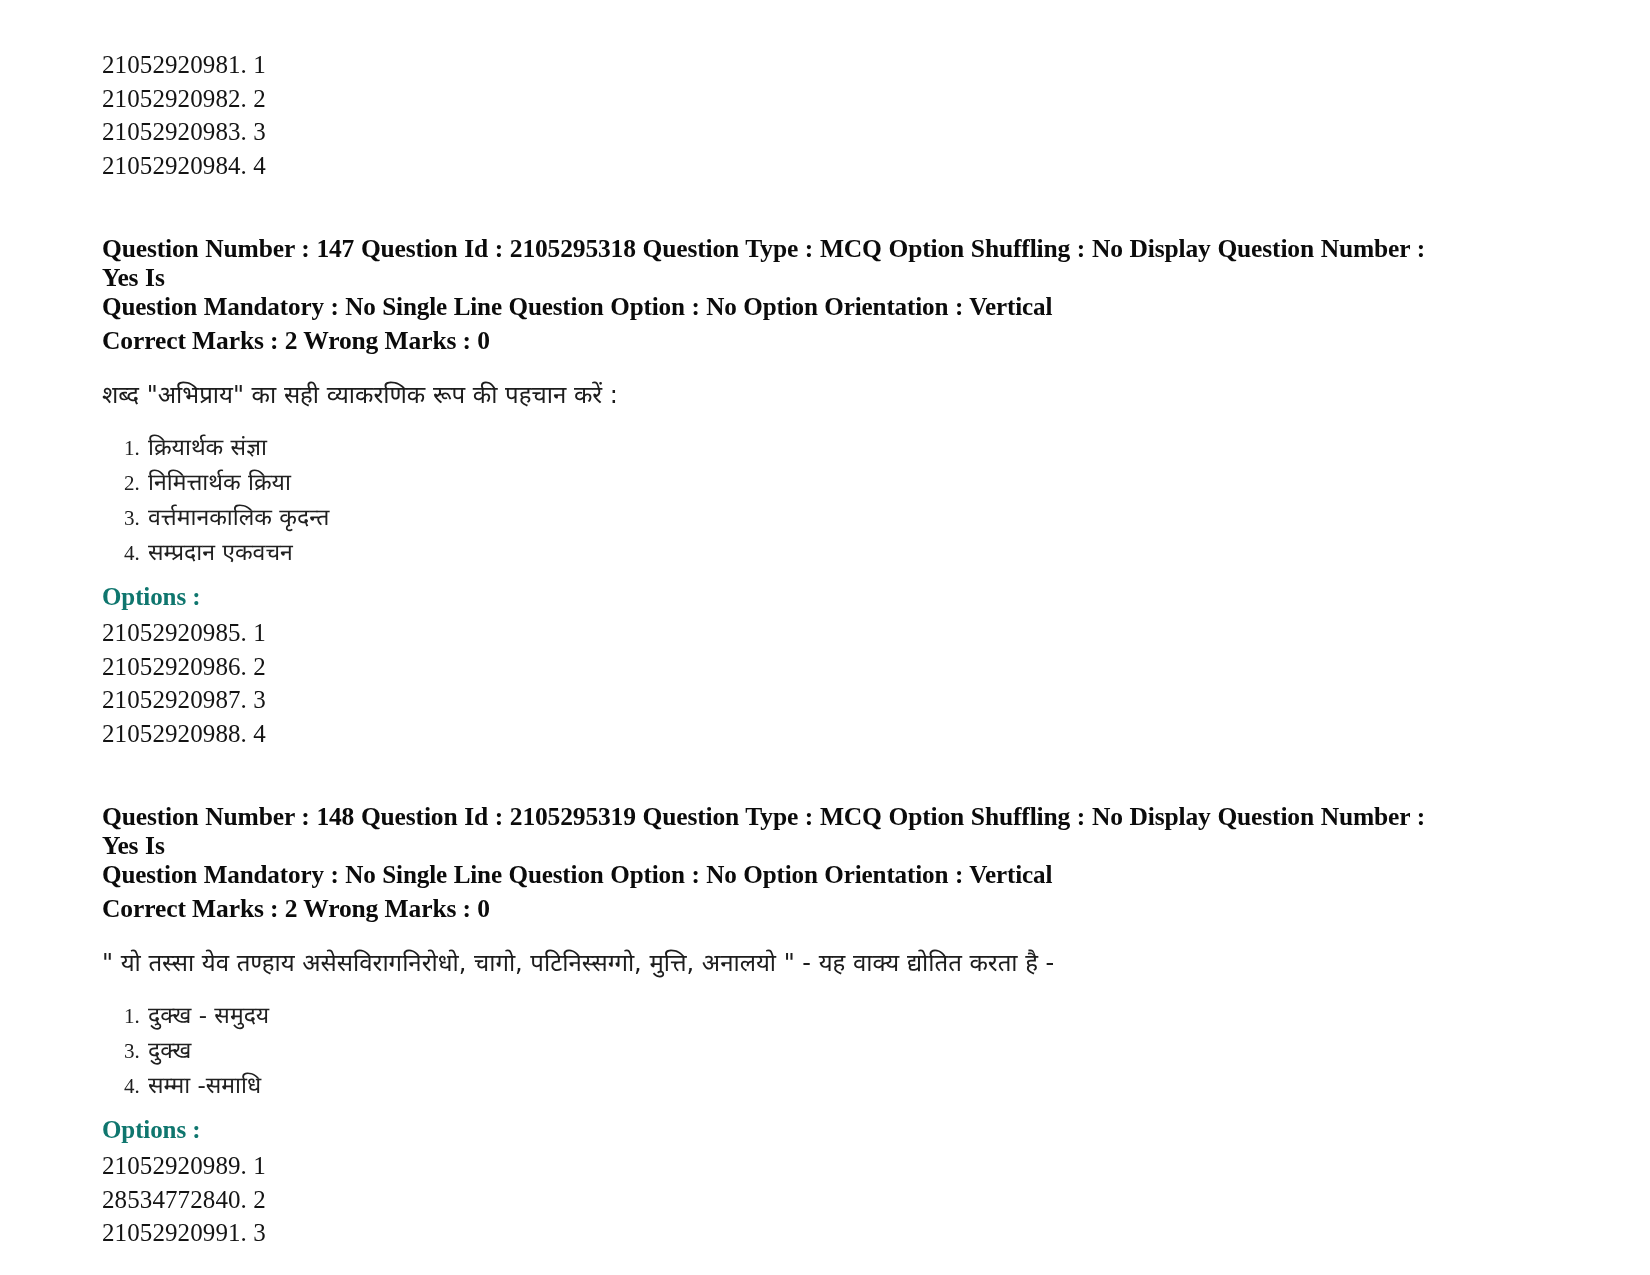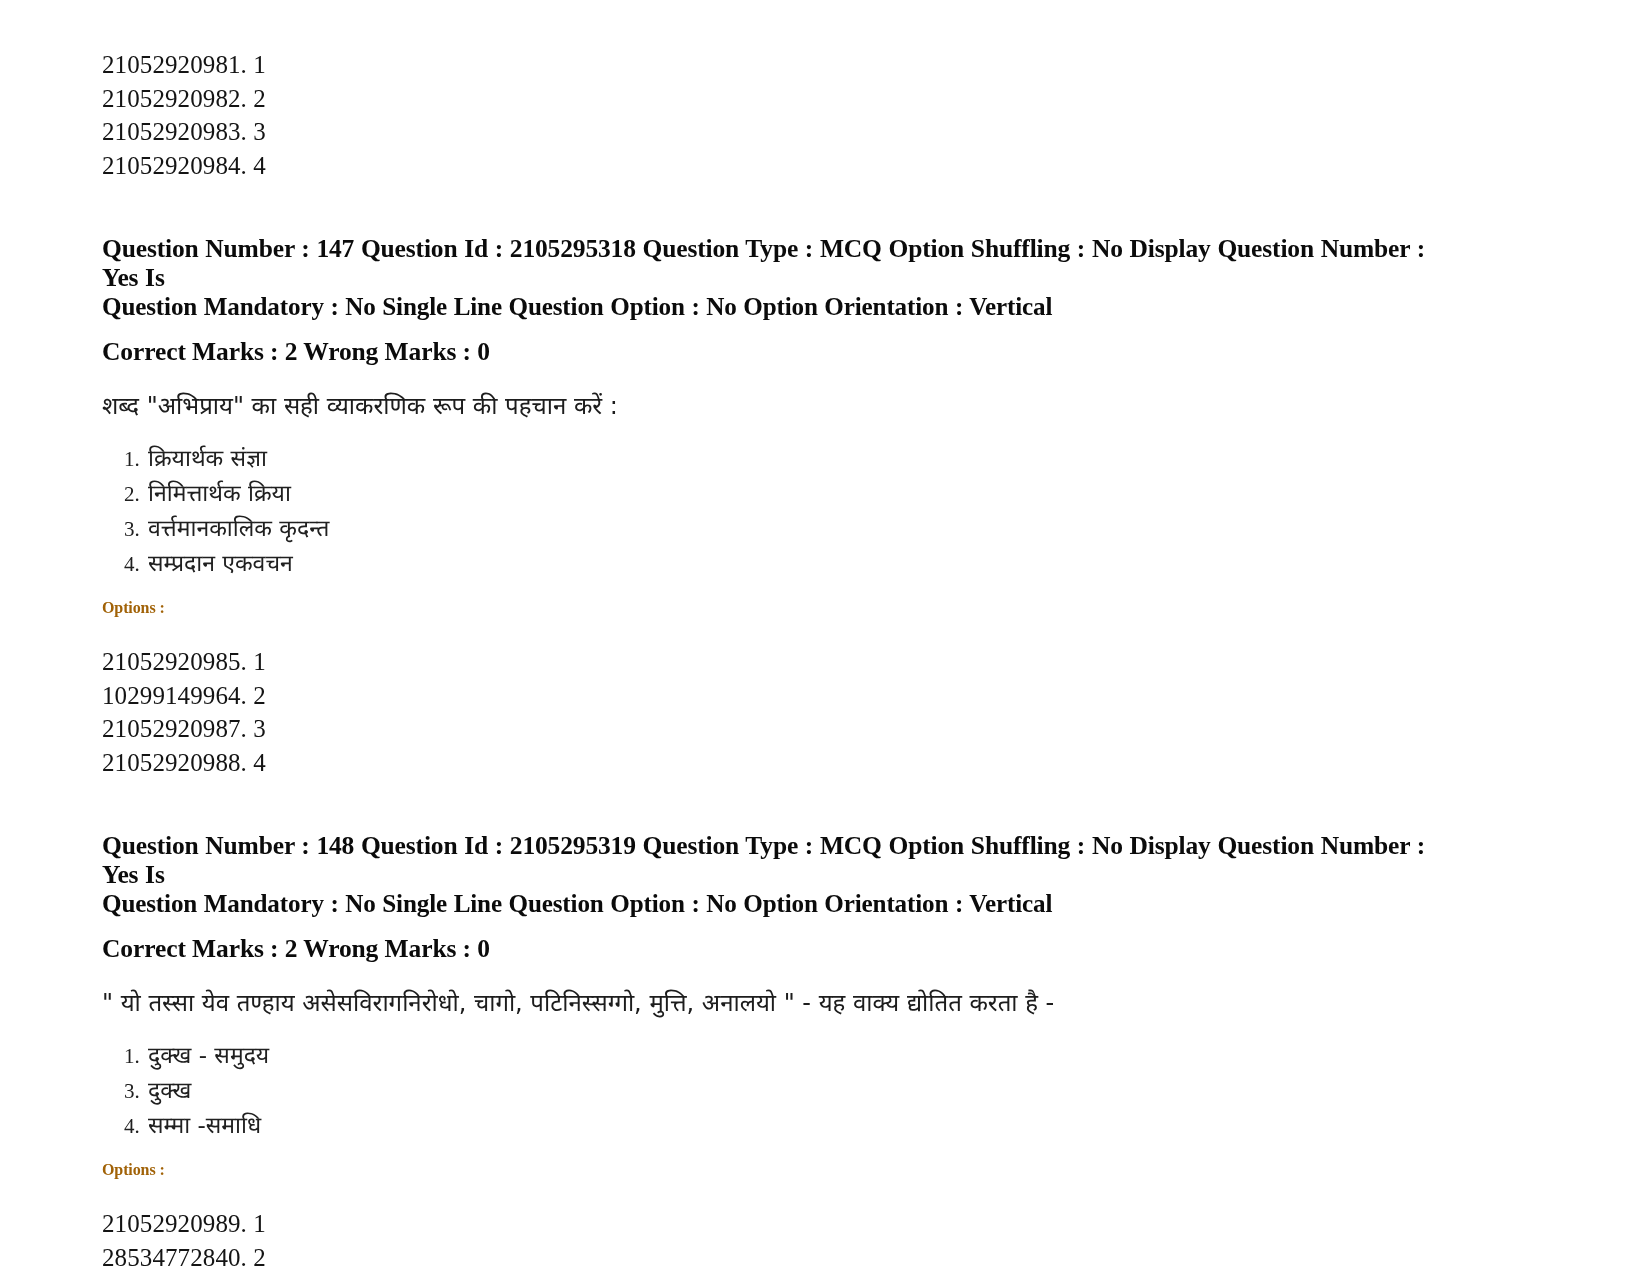--- a/index.html
+++ b/index.html
@@ -54,21 +54,21 @@
     transform-origin: left center;
   }
   .qmeta-line2 { display: block; }
   .marks {
     font-family: "Liberation Serif", "DejaVu Serif", serif;
     font-weight: bold;
     font-size: 25.5px;
     line-height: 34px;
     color: #0b0b0b;
     letter-spacing: -0.1px;
-    margin-top: 14px;
+    margin-top: 3px;
   }
 
   
   .scan {
     font-family: "DejaVu Sans", "Liberation Sans", sans-serif;
     color: #2c2c2c;
     filter: contrast(1.18) brightness(0.99);
     -webkit-font-smoothing: none;
   }
   .qtext {
@@ -89,30 +89,30 @@
   .choice .num {
     display: inline-block;
     min-width: 24px;
     font-family: "Liberation Serif", "DejaVu Serif", serif;
     font-size: 21px;
     color: #2f2f2f;
   }
   .optionslabel {
     font-family: "Liberation Serif", "DejaVu Serif", serif;
     font-weight: bold;
-    font-size: 16px;
+    font-size: 25px;
     line-height: 34px;
-    color: #a16207;
+    color: #0f766e;
     letter-spacing: -0.1px;
   }
 
   .block-gap-lg { height: 52px; }
   .qtext-wrap { margin-top: 22px; }
   .optlabel-wrap { margin-top: 10px; }
-  .ids-wrap { margin-top: 20px; }
+  .ids-wrap { margin-top: 2px; }
   .meta-wrap { margin-bottom: 0; }
 </style>
 </head>
 <body>
 
 <div class="page">
   <div class="content">
 
     <div>
       <div class="optid">21052920981. 1</div>
@@ -150,21 +150,21 @@
           <span class="num">4.</span><span>सम्प्रदान एकवचन</span>
         </div>
       </div>
 
       <div class="optlabel-wrap">
         <div class="optionslabel">Options :</div>
       </div>
 
       <div class="ids-wrap">
         <div class="optid">21052920985. 1</div>
-        <div class="optid">10299149964. 2</div>
+        <div class="optid">21052920986. 2</div>
         <div class="optid">21052920987. 3</div>
         <div class="optid">21052920988. 4</div>
       </div>
 
     </div>
 
     <div class="block-gap-lg"></div>
 
     <div>
 

